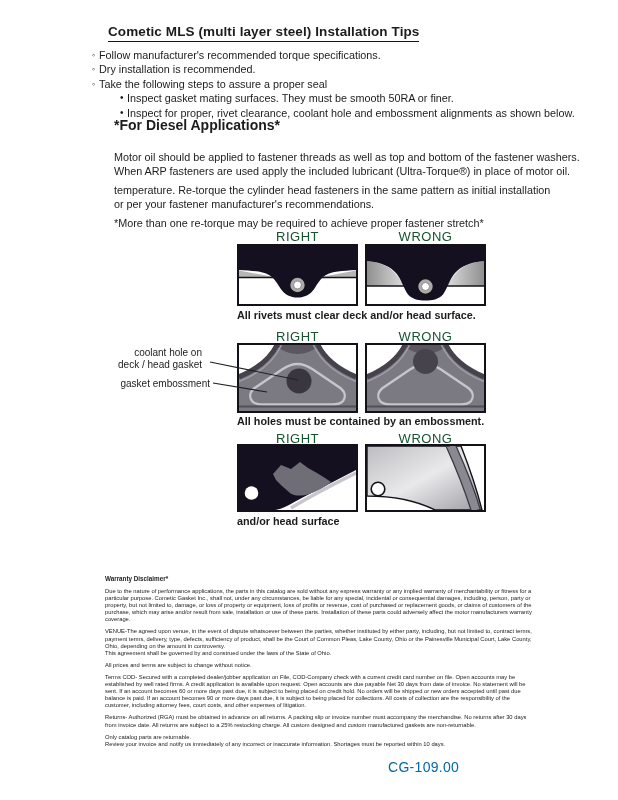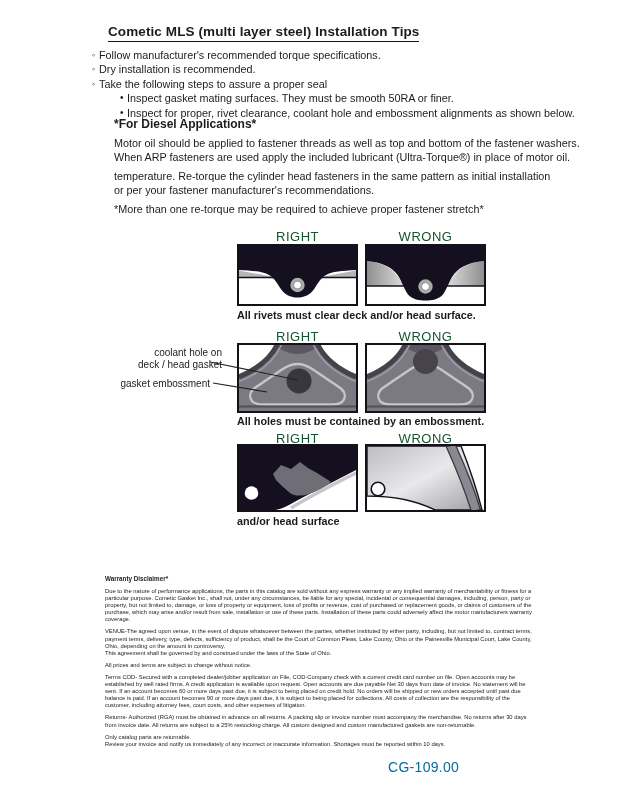--- a/index.html
+++ b/index.html
@@ -12,21 +12,21 @@
   .tips{position:absolute;left:92px;top:22px;width:490px;}
   .title{margin-left:16px;display:inline-block;font-size:13.5px;font-weight:bold;
          border-bottom:1.6px solid #141414;padding-bottom:2px;letter-spacing:.1px;}
   .bullets{margin-top:6px;font-size:10.8px;line-height:14.4px;}
   .b-row{white-space:nowrap;}
   .b-mark{display:inline-block;width:7px;font-size:9px;vertical-align:1px;}
   .sub{margin-left:28px;}
   .sub .b-mark{font-size:10px;}
   
   .diesel{position:absolute;left:114px;top:117px;width:470px;}
-  .diesel-h{font-size:12px;font-weight:bold;margin-bottom:6px;}
+  .diesel-h{font-size:14px;font-weight:bold;margin-bottom:18px;}
   .dline{font-size:10.8px;line-height:13.6px;white-space:nowrap;}
   .dgap{height:6px;}
   
   .dia-label{position:absolute;width:121px;text-align:center;font-size:13px;
              letter-spacing:.5px;color:#14532d;}
   .dia-svg{position:absolute;width:121px;display:block;}
   .caption{position:absolute;font-size:10.8px;font-weight:bold;line-height:12px;}
   .side-label{position:absolute;font-size:10px;line-height:11.5px;text-align:right;color:#1c1c1c;}
   .leader{position:absolute;left:120px;top:352px;width:190px;height:50px;z-index:5;}
   
@@ -97,21 +97,21 @@
     <circle cx="60.5" cy="42.5" r="8" fill="#ababab" stroke="#141118" stroke-width="1.6"></circle>
     <circle cx="60.5" cy="42.5" r="4" fill="#ffffff" stroke="#8a8a8a" stroke-width="1"></circle>
     <rect x="1" y="1" width="119" height="60" fill="none" stroke="#141118" stroke-width="2"></rect>
   </svg>
 
   <div class="caption" style="left:237px;top:309px;">All rivets must clear deck and/or head surface.</div>
 
   <div class="dia-label" style="left:237px;top:329px;">RIGHT</div>
   <div class="dia-label" style="left:365px;top:329px;">WRONG</div>
 
-  <div class="side-label" style="left:104px;top:347px;width:118px;">
+  <div class="side-label" style="left:84px;top:347px;width:118px;">
     <div>coolant hole on</div>
     <div>deck / head gasket</div>
   </div>
   <div class="side-label" style="left:90px;top:378px;width:120px;">gasket embossment</div>
 
   <svg class="dia-svg" style="left:237px;top:343px;" width="121" height="70" viewBox="0 0 121 70">
     <rect x="1" y="1" width="119" height="68" fill="#7b7982"></rect>
     <path d="M38,2 C45,8 53,11 60.5,11 C68,11 76,8 83,2 Z" fill="#5a5761"></path>
     <path d="M2,2 L38,2 C32,13 19,24 2,31 Z" fill="#ffffff"></path>
     <path d="M40,2 C34,14 21,26 2,34" stroke="#45424c" stroke-width="5" fill="none"></path>

